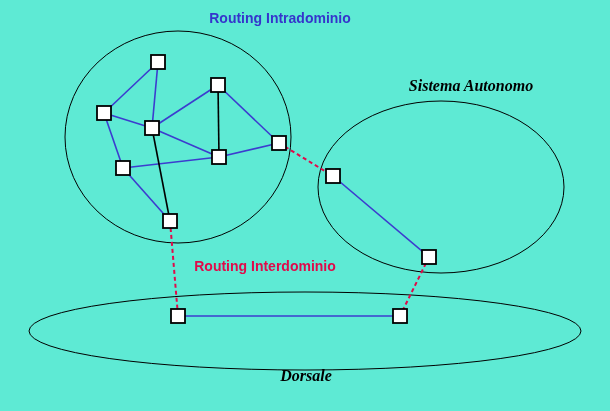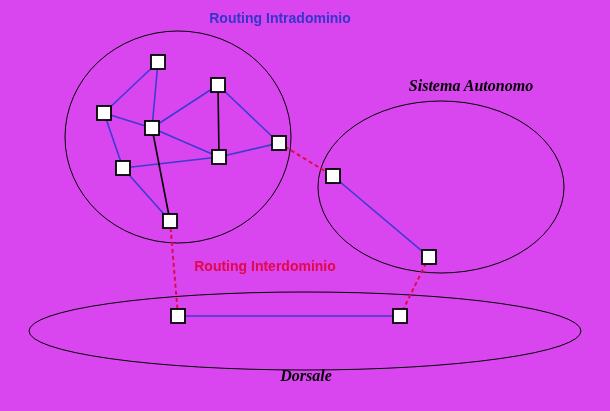--- a/index.html
+++ b/index.html
@@ -25,21 +25,21 @@
     text.lbl-serif {
       font-family: "Liberation Serif", serif;
       font-weight: bold;
       font-style: italic;
       font-size: 16px;
     }
   </style>
 </head>
 <body>
 
-<div class="stage" style="background: #d946ef; text-decoration: underline;">
+<div class="stage" style="background: #5eead4; text-decoration: underline;">
   <svg id="diagram-svg" width="610" height="411" viewBox="0 0 610 411">
     <g id="layer-boundaries">
         <ellipse cx="178" cy="137" rx="113" ry="106" fill="none" stroke="#000000" stroke-width="1"></ellipse>
         <ellipse cx="441" cy="187" rx="123" ry="86" fill="none" stroke="#000000" stroke-width="1"></ellipse>
         <ellipse cx="305" cy="331" rx="276" ry="39" fill="none" stroke="#000000" stroke-width="1"></ellipse>
       </g>
     <g id="layer-edges">
         <line x1="158" y1="62" x2="104" y2="113" stroke="#3c3ccf" stroke-width="1.6"></line>
         <line x1="158" y1="62" x2="152" y2="128" stroke="#3c3ccf" stroke-width="1.6"></line>
         <line x1="104" y1="113" x2="152" y2="128" stroke="#3c3ccf" stroke-width="1.6"></line>

